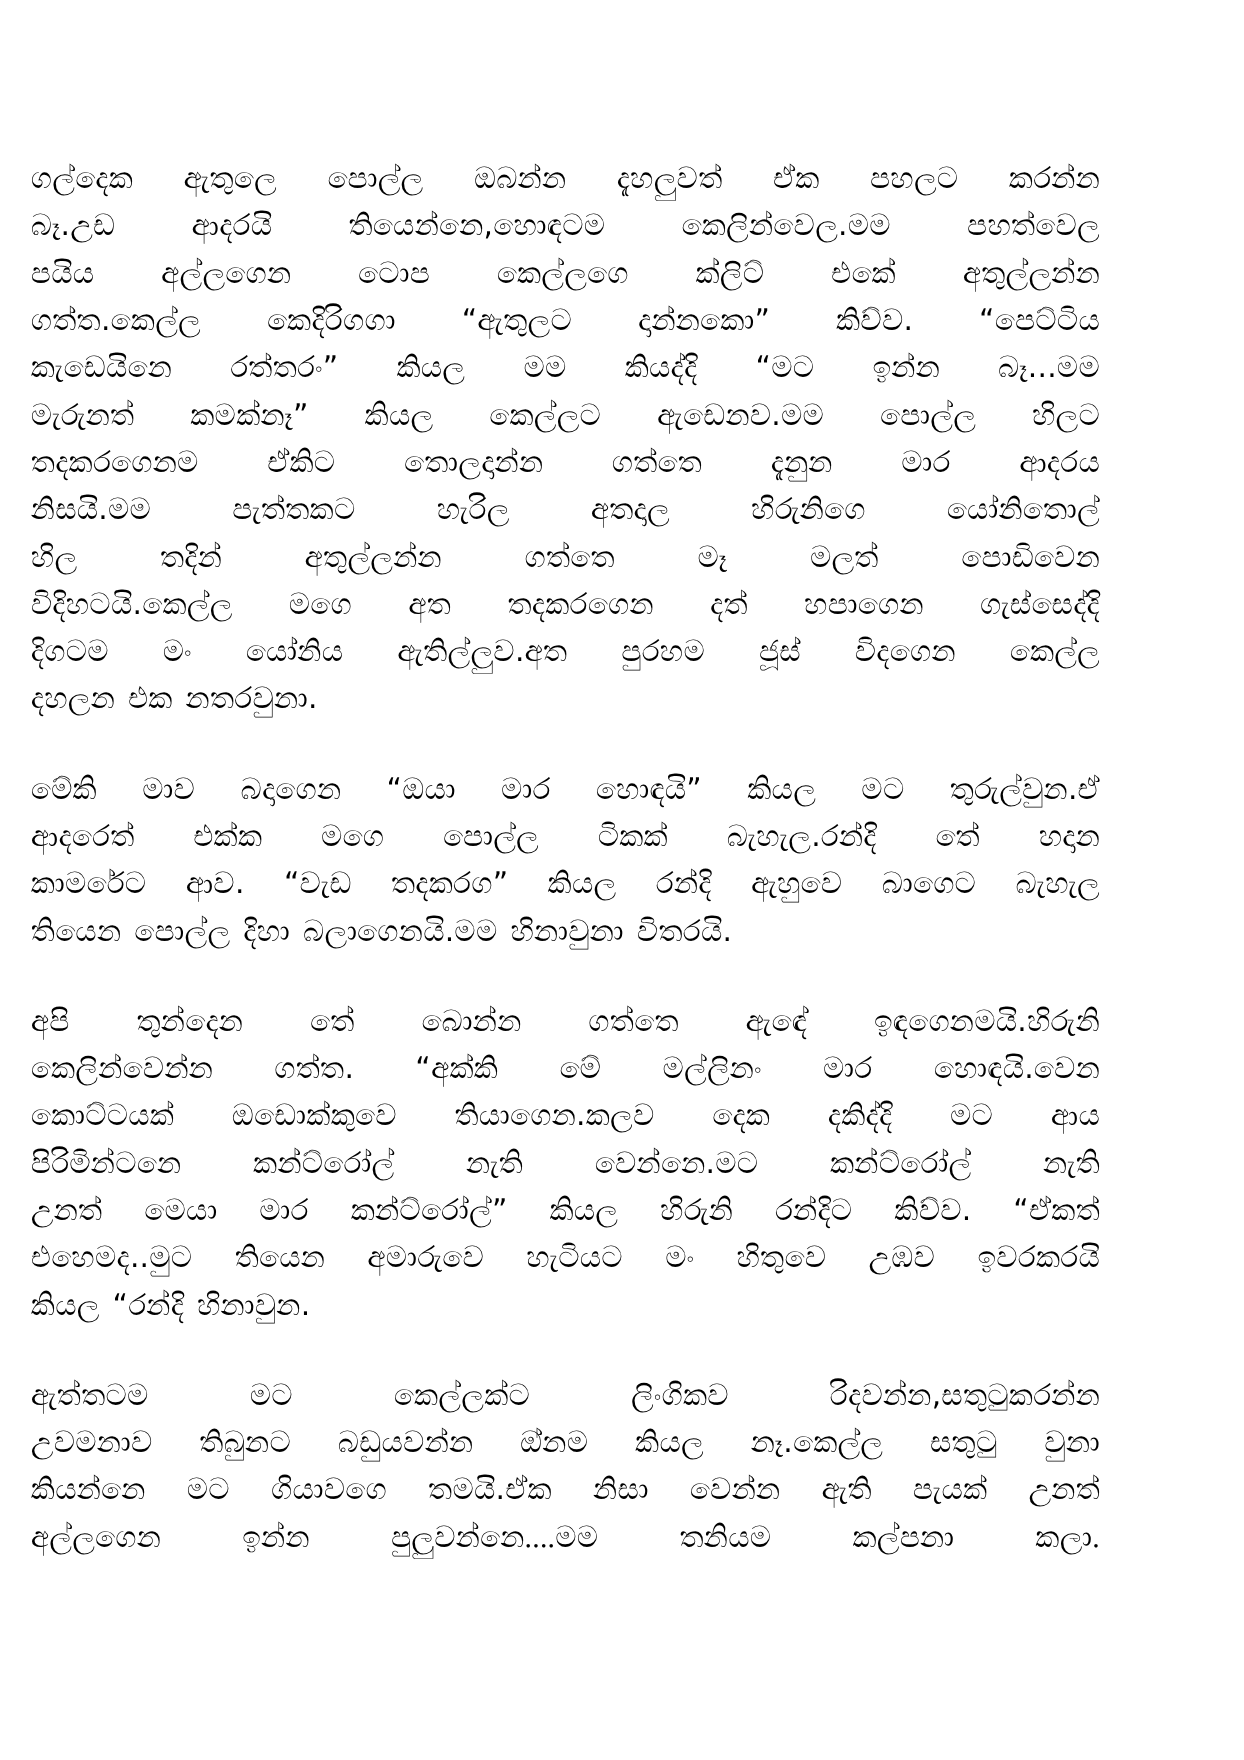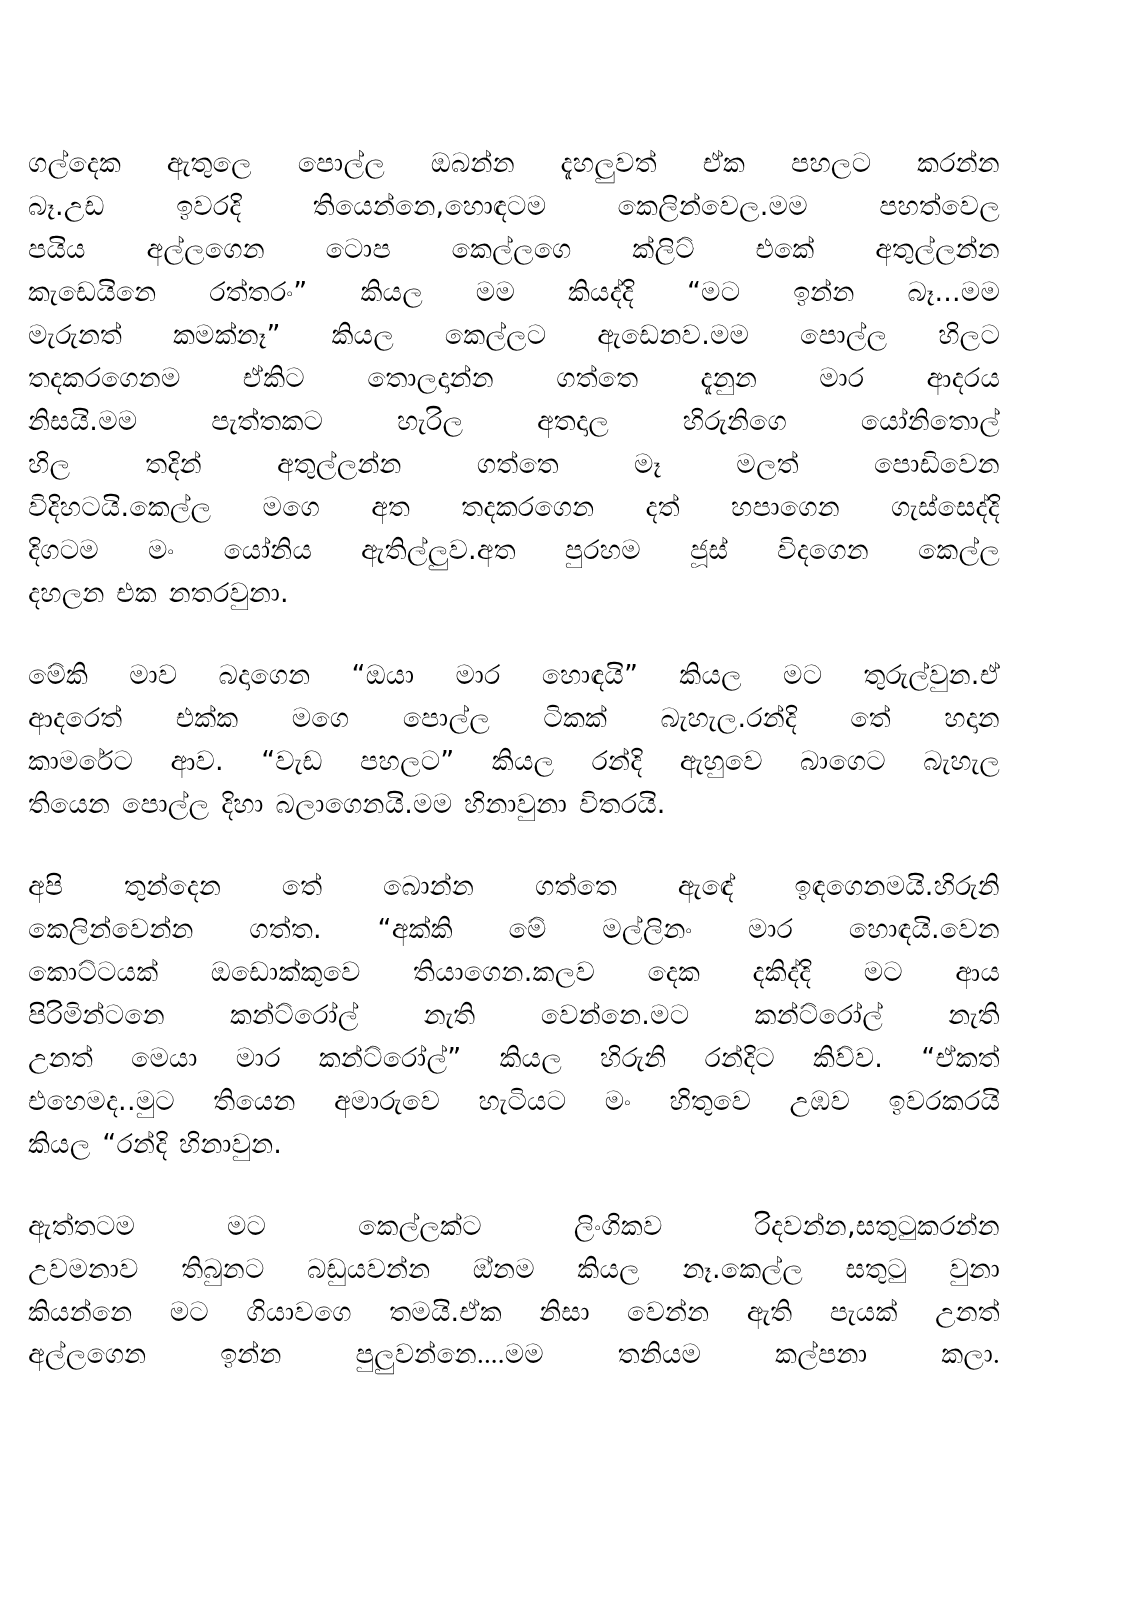--- a/index.html
+++ b/index.html
@@ -42,35 +42,36 @@
     font-family: Liberation Serif, serif;
   }
 </style>
 </head>
 <body>
 
 <div class="page" style="background: rgb(255, 255, 255); color: rgb(0, 0, 0); padding-left: 28px;">
   <div id="doc-body">
       <div class="paragraph">
         <div class="text-line">ගල්දෙක ඇතුලෙ පොල්ල ඔබන්න දැහලුවත් ඒක පහලට කරන්න</div>
-        <div class="text-line">බෑ.උඩ ඉවරදි තියෙන්නෙ,හොඳටම කෙලින්වෙල.මම පහත්වෙල</div>
+        <div class="text-line">බෑ.උඩ ආදරයි තියෙන්නෙ,හොඳටම කෙලින්වෙල.මම පහත්වෙල</div>
         <div class="text-line">පයිය අල්ලගෙන ටොප කෙල්ලගෙ ක්ලිට් එකේ අතුල්ලන්න</div>
+        <div class="text-line">ගත්ත.කෙල්ල කෙදිරිගගා “ඇතුලට දාන්නකො” කිව්ව. “පෙට්ටිය</div>
         <div class="text-line">කැඩෙයිනෙ රත්තරං” කියල මම කියද්දි “මට ඉන්න බෑ...මම</div>
         <div class="text-line">මැරුනත් කමක්නෑ” කියල කෙල්ලට ඇඩෙනව.මම පොල්ල හිලට</div>
         <div class="text-line">තදකරගෙනම ඒකිට තොලදාන්න ගත්තෙ දැනුන මාර ආදරය</div>
         <div class="text-line">නිසයි.මම පැත්තකට හැරිල අතදාල හිරුනිගෙ යෝනිතොල්</div>
         <div class="text-line">හිල තදින් අතුල්ලන්න ගත්තෙ මෑ මලත් පොඩිවෙන</div>
         <div class="text-line">විදිහටයි.කෙල්ල මගෙ අත තදකරගෙන දත් හපාගෙන ගැස්සෙද්දි</div>
         <div class="text-line">දිගටම මං යෝනිය ඇතිල්ලුව.අත පුරහම ජූස් විදගෙන කෙල්ල</div>
         <div class="text-line para-last">දහලන එක නතරවුනා.</div>
       </div>
       <div class="paragraph">
         <div class="text-line">මේකි මාව බදාගෙන “ඔයා මාර හොඳයි” කියල මට තුරුල්වුන.ඒ</div>
         <div class="text-line">ආදරෙත් එක්ක මගෙ පොල්ල ටිකක් බැහැල.රන්දි තේ හදාන</div>
-        <div class="text-line">කාමරේට ආව. “වැඩ පහලට” කියල රන්දි ඇහුවෙ බාගෙට බැහැල</div>
+        <div class="text-line">කාමරේට ආව. “වැඩ තදකරග” කියල රන්දි ඇහුවෙ බාගෙට බැහැල</div>
         <div class="text-line para-last">තියෙන පොල්ල දිහා බලාගෙනයි.මම හිනාවුනා විතරයි.</div>
       </div>
       <div class="paragraph">
         <div class="text-line">අපි තුන්දෙන තේ බොන්න ගත්තෙ ඇඳේ ඉඳගෙනමයි.හිරුනි</div>
         <div class="text-line">කෙලින්වෙන්න ගත්ත. “අක්කි මේ මල්ලිනං මාර හොඳයි.වෙන</div>
         <div class="text-line">කොට්ටයක් ඔඩොක්කුවෙ තියාගෙන.කලව දෙක දකිද්දි මට ආය</div>
         <div class="text-line">පිරිමින්ටනෙ කන්ට්රෝල් නැති වෙන්නෙ.මට කන්ට්රෝල් නැති</div>
         <div class="text-line">උනත් මෙයා මාර කන්ට්රෝල්” කියල හිරුනි රන්දිට කිව්ව. “ඒකත්</div>
         <div class="text-line">එහෙමද..මුට තියෙන අමාරුවෙ හැටියට මං හිතුවෙ උඹව ඉවරකරයි</div>
         <div class="text-line para-last">කියල “රන්දි හිනාවුන.</div>

